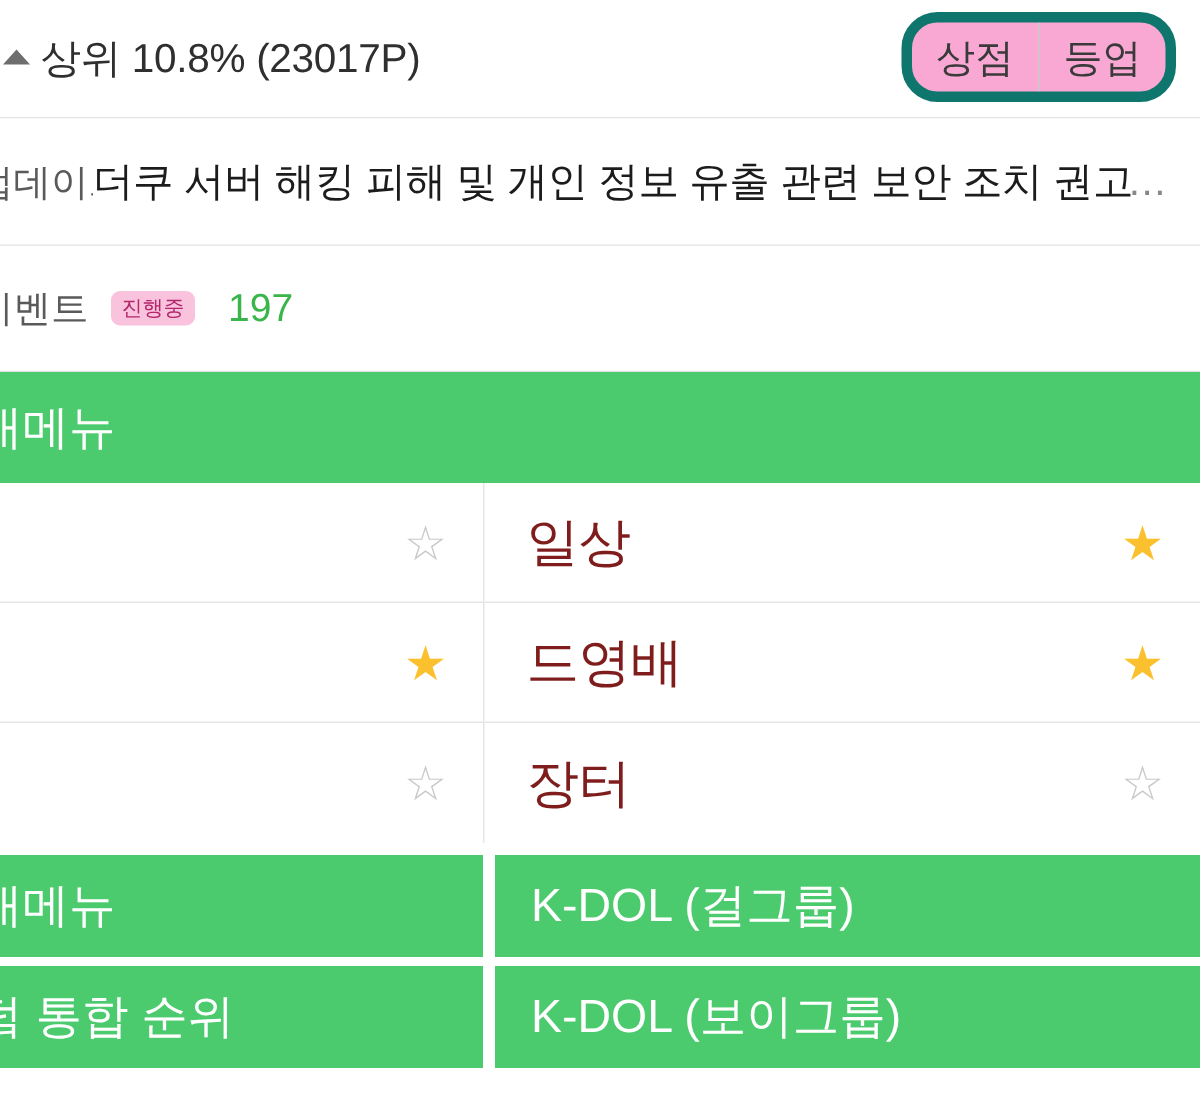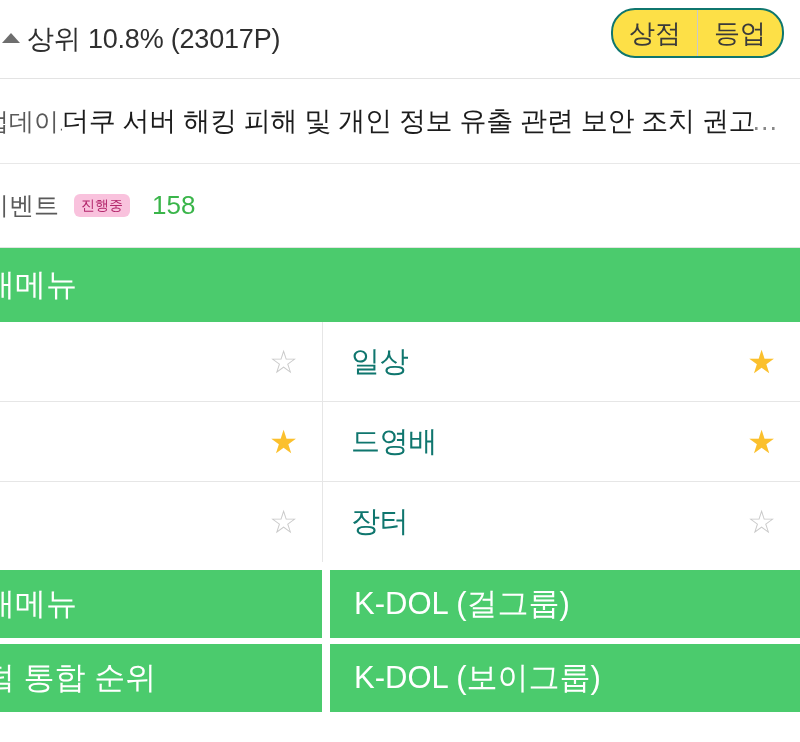--- a/index.html
+++ b/index.html
@@ -41,24 +41,24 @@
     margin-bottom: 3px;
   }
   .rank-text { letter-spacing: -0.2px; }
 
   .pill-group {
     position: absolute;
     right: 16px;
     top: 8px;
     display: flex;
     align-items: stretch;
-    border: 2px solid #0f766e;
+    border: 7px solid #0f766e;
     border-radius: 24px;
     overflow: hidden;
-    background: #fde047;
+    background: #f9a8d4;
     height: 46px;
   }
   .pill-btn {
     font-size: 26px;
     color: #3a3a3a;
     padding: 0 16px;
     display: flex;
     align-items: center;
     background: transparent;
     border: none;
@@ -160,22 +160,22 @@
     height: 80px;
     display: flex;
     align-items: center;
     justify-content: space-between;
     box-sizing: border-box;
     padding: 0 24px 0 28px;
     border-bottom: 1px solid #e6e6e6;
   }
   .board-row.last { border-bottom: none; }
   .board-label {
-    font-size: 29px;
-    color: #0f766e;
+    font-size: 35px;
+    color: #7f1d1d;
     letter-spacing: -0.3px;
   }
   .star {
     font-size: 32px;
     line-height: 1;
     user-select: none;
   }
   .star.on { color: #fbc02d; }
   .star.off { color: #c9c9c9; }
   .spacer-cell { flex: 1; }
@@ -224,21 +224,21 @@
 
   <div class="notice-row">
     <span class="notice-tag">업데이트</span>
     <span class="notice-title">더쿠 서버 해킹 피해 및 개인 정보 유출 관련 보안 조치 권고</span>
     <span class="notice-ellipsis">...</span>
   </div>
 
   <div class="notice-row">
     <span class="notice-tag">이벤트</span>
     <span class="badge-ing">진행중</span>
-    <span class="count-green">158</span>
+    <span class="count-green">197</span>
   </div>
 
 </div>
 
 <div class="green-bar">
   <span class="green-bar-label">내메뉴</span>
 </div>
 
 <div class="board-grid">
 

